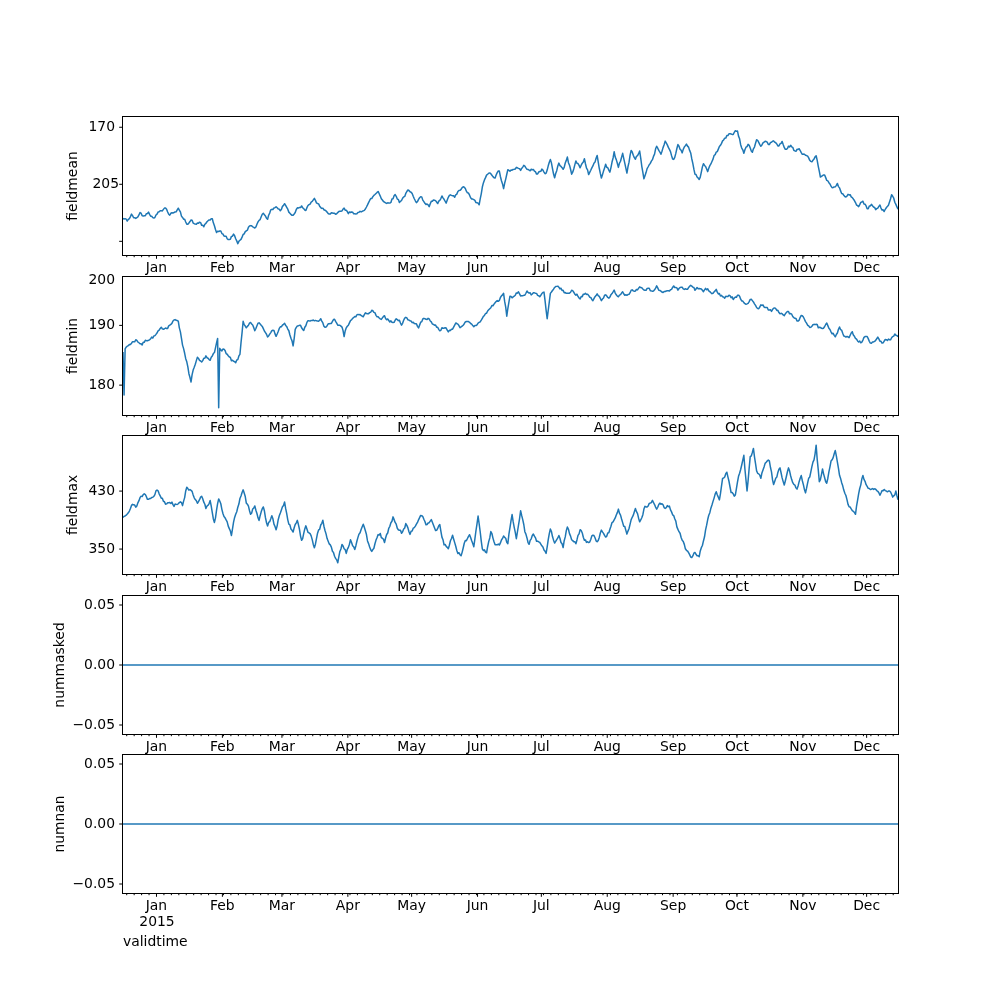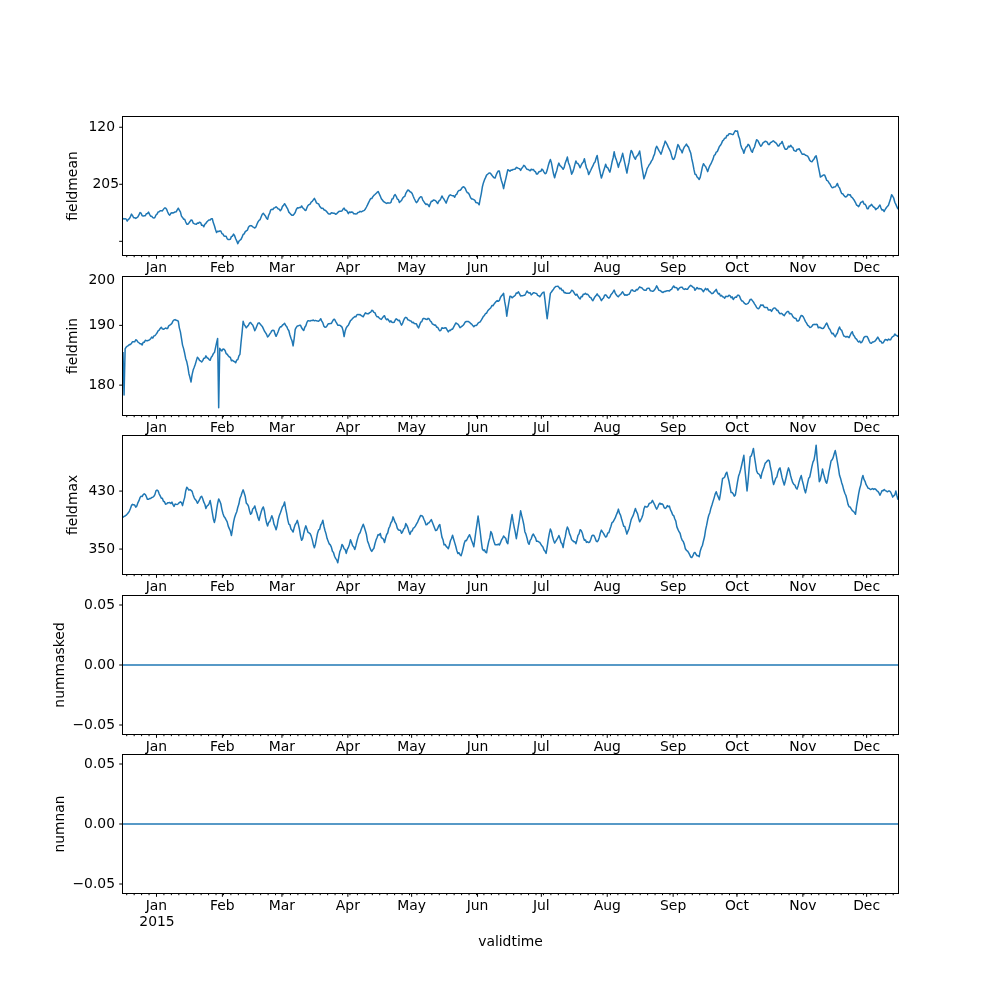--- a/index.html
+++ b/index.html
@@ -6,21 +6,21 @@
   .figure{position:relative;width:1000px;height:1000px;background:#ffffff;
     font-family:"DejaVu Sans",sans-serif;color:#000;overflow:hidden;}
   .title{position:absolute;left:0;right:0;top:98px;text-align:center;
     font-size:16.5px;color:#000;}
   .subplot{position:absolute;border:1px solid #000;background:#fff;}
   .subplot svg{position:absolute;left:0;top:0;overflow:visible;display:block;}
   .ytick{position:absolute;font-size:13.9px;text-align:right;width:60px;line-height:1;}
   .xtick{position:absolute;font-size:13.9px;text-align:center;width:44px;line-height:1;}
   .ylab{position:absolute;font-size:13.9px;text-align:center;transform:rotate(-90deg);
     line-height:1;white-space:nowrap;}
-  .xlabel{position:absolute;left:123px;width:775px;top:933px;text-align:center;
+  .xlabel{position:absolute;left:123px;width:775px;top:933px;
     font-size:13.9px;}
   .yearlab{position:absolute;left:127px;width:60px;top:915px;text-align:center;
     font-size:13.9px;line-height:1;}
 </style>
 </head>
 <body>
 
 <div class="figure">
 
   <div class="subplot" style="left: 122px; top: 116px; width: 775px; height: 138px;">
@@ -666,21 +666,21 @@
     <div class="xtick" style="left: 389.632px; top: 261px;">May</div>
     <div class="xtick" style="left: 455.544px; top: 261px;">Jun</div>
     <div class="xtick" style="left: 519.33px; top: 261px;">Jul</div>
     <div class="xtick" style="left: 585.242px; top: 261px;">Aug</div>
     <div class="xtick" style="left: 651.154px; top: 261px;">Sep</div>
     <div class="xtick" style="left: 714.94px; top: 261px;">Oct</div>
     <div class="xtick" style="left: 780.853px; top: 261px;">Nov</div>
     <div class="xtick" style="left: 844.639px; top: 261px;">Dec</div>
     <div class="ytick" style="left: 55px; top: 234.314px; margin-top: 39px;">200</div>
     <div class="ytick" style="left: 59px; top: 177.289px;">205</div>
-    <div class="ytick" style="left: 55px; top: 120.264px;">120</div>
+    <div class="ytick" style="left: 55px; top: 120.264px;">170</div>
     <div class="ylab" style="width: 138px; left: 4px; top: 179px;">fieldmean</div>
     <div class="xtick" style="left: 134.488px; top: 420.5px;">Jan</div>
     <div class="xtick" style="left: 200.4px; top: 420.5px;">Feb</div>
     <div class="xtick" style="left: 259.933px; top: 420.5px;">Mar</div>
     <div class="xtick" style="left: 325.846px; top: 420.5px;">Apr</div>
     <div class="xtick" style="left: 389.632px; top: 420.5px;">May</div>
     <div class="xtick" style="left: 455.544px; top: 420.5px;">Jun</div>
     <div class="xtick" style="left: 519.33px; top: 420.5px;">Jul</div>
     <div class="xtick" style="left: 585.242px; top: 420.5px;">Aug</div>
     <div class="xtick" style="left: 651.154px; top: 420.5px;">Sep</div>

